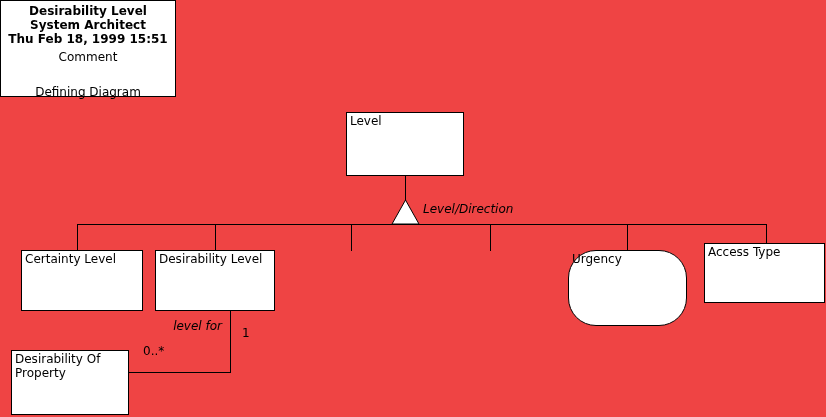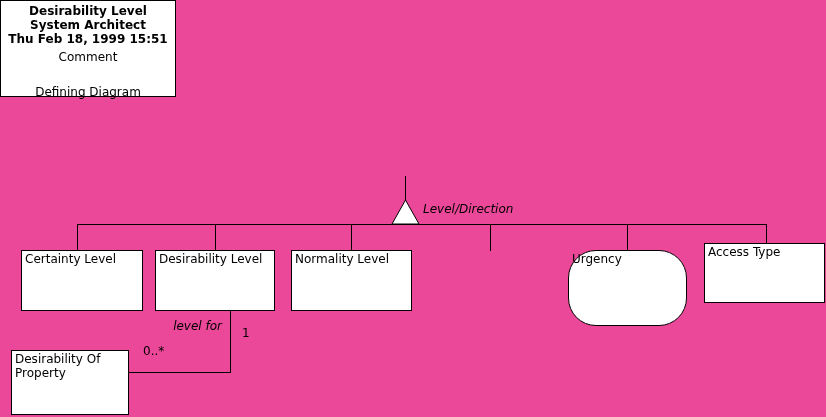--- a/index.html
+++ b/index.html
@@ -8,21 +8,21 @@
     padding: 0;
   }
   body {
     background: #f7f7f7;
     font-family: "DejaVu Sans", "Liberation Sans", sans-serif;
   }
   #canvas {
     position: relative;
     width: 826px;
     height: 417px;
-    background: #ec4899;
+    background: #ef4444;
     overflow: hidden;
   }
   
   .titlebox {
     position: absolute;
     left: 0px;
     top: 0px;
     width: 176px;
     height: 97px;
     background: #ffffff;
@@ -123,20 +123,23 @@
       <div class="tline">Thu Feb 18, 1999  15:51</div>
     </div>
     <div class="comment-sep">
       <span class="rule"></span>
       <span class="ctext">Comment</span>
       <span class="rule"></span>
     </div>
     <div class="comment-body">Defining Diagram</div>
   </div>
 
+  <div class="clsbox" style="left:346px; top:112px; width:118px; height:64px;">
+    <span class="cls-name">Level</span>
+  </div>
 
   <div class="vline" style="left:405px; top:176px; height:25px;"></div>
 
   <svg class="gen-triangle" style="left:390px; top:199px;" width="32" height="27">
     <polygon points="15.5,1 29,25 2,25" fill="#ffffff" stroke="#000000" stroke-width="1"></polygon>
   </svg>
 
   <div class="edge-label" style="left:423px; top:203px;font-style:italic;">Level/Direction</div>
 
   <div class="hline" style="left:77px; top:224px; width:690px;"></div>
@@ -149,23 +152,20 @@
   <div class="vline" style="left:766px; top:224px; height:20px;"></div>
 
   <div class="clsbox" style="left:15px; top:250px; width:122px; height:61px;margin-left:6px;">
     <span class="cls-name">Certainty Level</span>
   </div>
 
   <div class="clsbox" style="left:155px; top:250px; width:120px; height:61px;">
     <span class="cls-name">Desirability Level</span>
   </div>
 
-  <div class="clsbox" style="left:291px; top:250px; width:121px; height:61px;">
-    <span class="cls-name">Normality Level</span>
-  </div>
 
 
   <div class="clsbox" style="left:568px; top:250px; width:119px; height:76px;border-radius:28px;">
     <span class="cls-name">Urgency</span>
   </div>
 
   <div class="clsbox" style="left:704px; top:243px; width:121px; height:60px;">
     <span class="cls-name">Access Type</span>
   </div>
 

